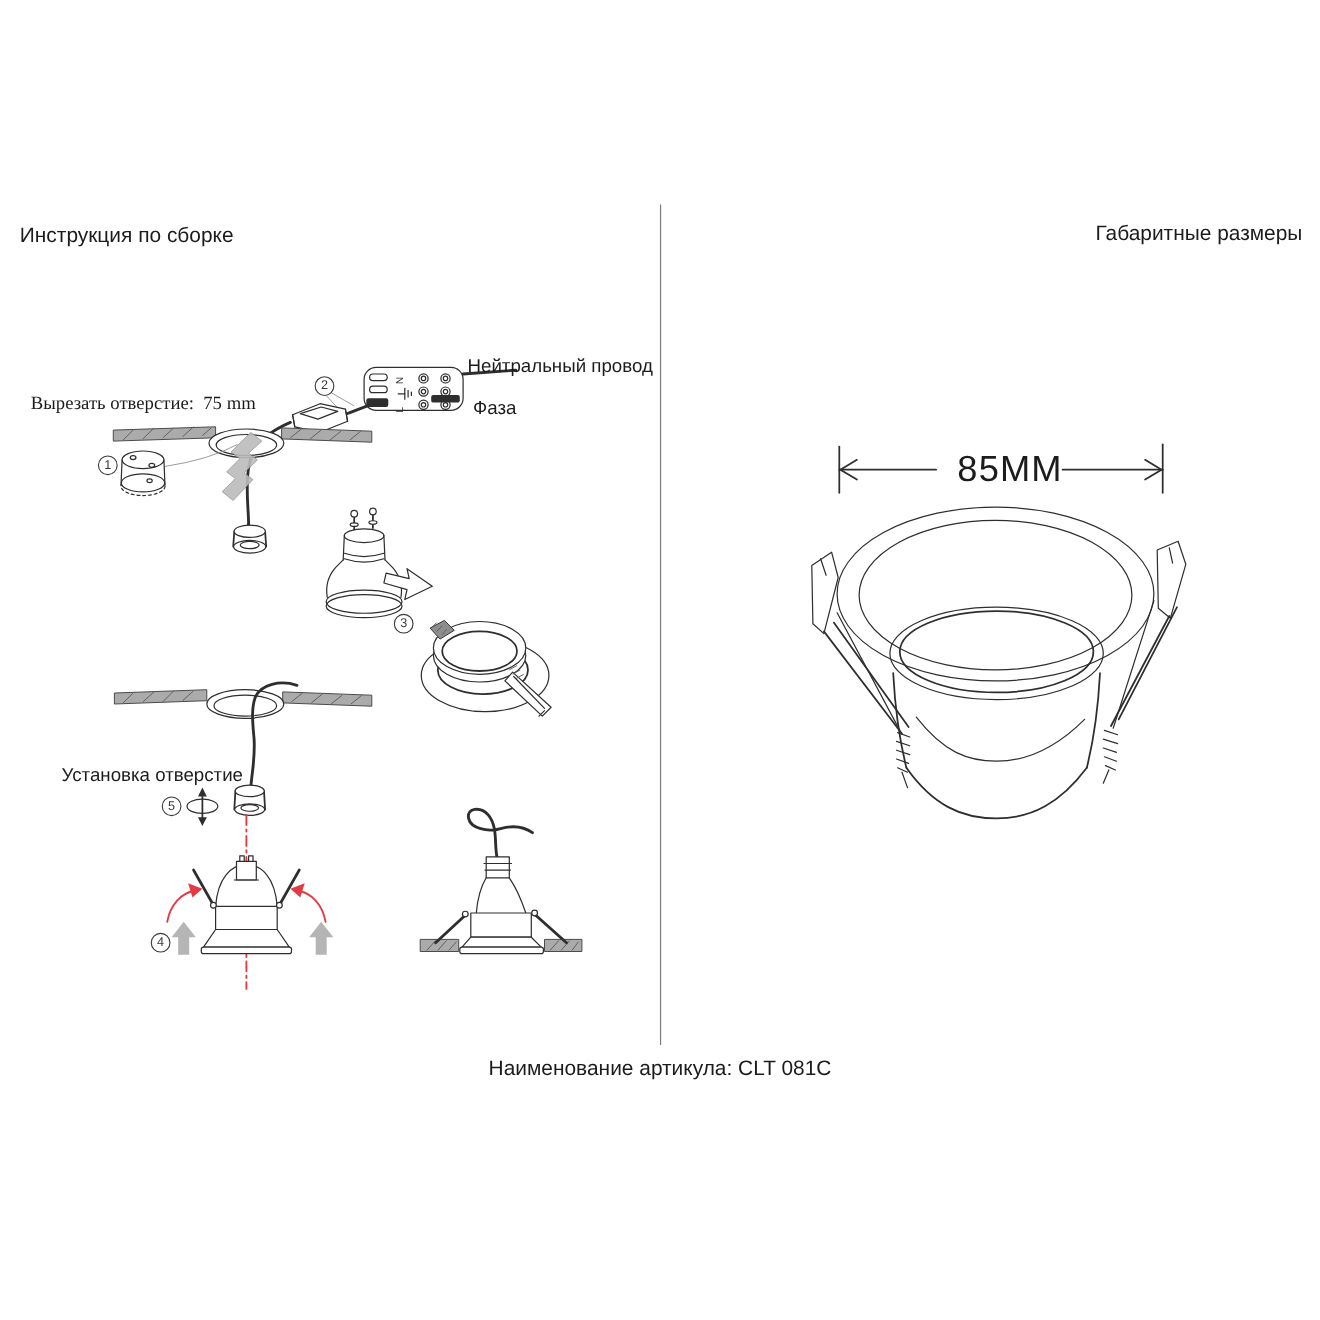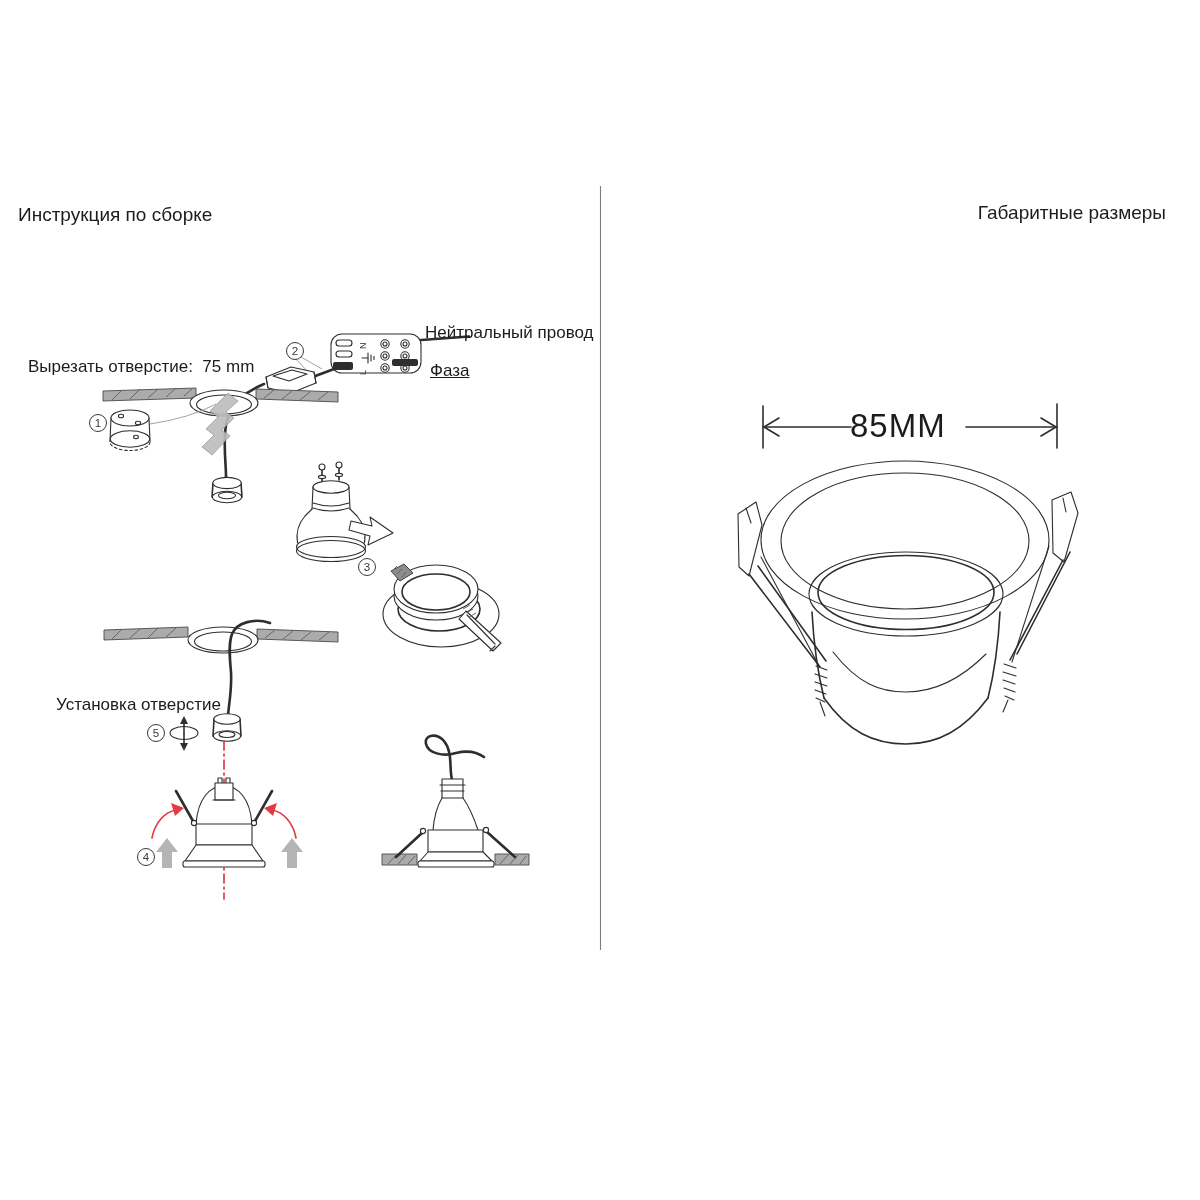--- a/index.html
+++ b/index.html
@@ -253,31 +253,32 @@
     <polygon points="1052,500 1071,492 1078,513 1064,562 1053,553" class="fillw15 fillw" stroke-width="1.6"></polygon>
     <line x1="1063" y1="498" x2="1066" y2="512" class="ink"></line>
     <path d="M1063,560 L1010,660 M1070,552 L1017,654" class="ink15"></path>
     <path d="M1049,546 L1012,662" class="ink" stroke-width="0.9"></path>
     <path d="M1004,664 L1016,668 M1003,672 L1016,676 M1003,680 L1015,684 M1004,688 L1015,692 M1005,696 L1014,700" class="ink" stroke-width="1.3"></path>
     <path d="M1008,700 L1003,712" class="ink"></path>
   </g>
 </svg>
 
 <div class="lbl t19" style="left:18px;top:203px;">Инструкция по сборке</div>
-<div class="lbl t19" style="right:34px;top:201px;margin-left:14px;">Габаритные размеры</div>
-
-<div class="lbl t17" style="left:28px;top:356px;">Вырезать отверстие:  75 mm</div>
+<div class="lbl t19" style="right:16px;top:201px;margin-left:14px;">Габаритные размеры</div>
+
+<div class="lbl t17" style="left:28px;top:356px;font-family:Liberation Serif, serif;">Вырезать отверстие:  75 mm</div>
 <div class="lbl t17" style="left:425px;top:322px;">Нейтральный провод</div>
-<div class="lbl t17" style="left:430px;top:360px;text-decoration:underline;">Фаза</div>
+<div class="lbl t17" style="left:430px;top:360px;">Фаза</div>
 
 
 <div class="lbl t17" style="left:56px;top:694px;">Установка отверстие</div>
 
-<div class="lbl dim" style="left:850px;top:405px;width:116px;text-align:left;">85MM</div>
-
+<div class="lbl dim" style="left:850px;top:405px;width:116px;text-align:right;">85MM</div>
+
+<div class="footer">Наименование артикула: CLT 081C</div>
 
 <div class="circ" style="left:89px;top:414px;">1</div>
 <div class="circ" style="left:286px;top:342px;">2</div>
 <div class="circ" style="left:358px;top:558px;">3</div>
 <div class="circ" style="left:137px;top:848px;">4</div>
 <div class="circ" style="left:147px;top:724px;">5</div>
 
 </div>
 
 </body></html>

